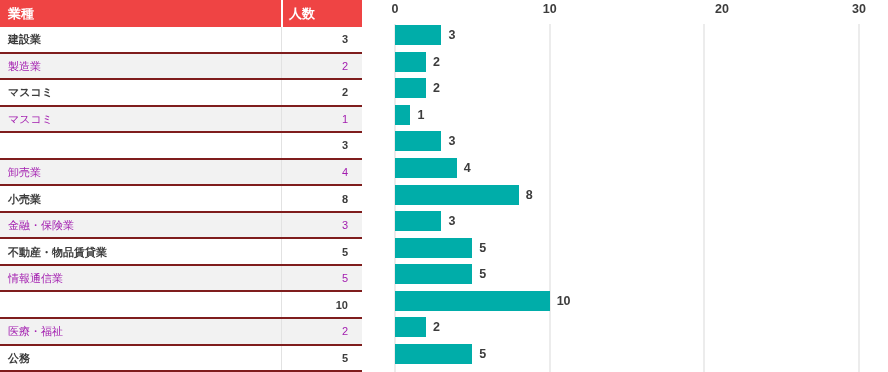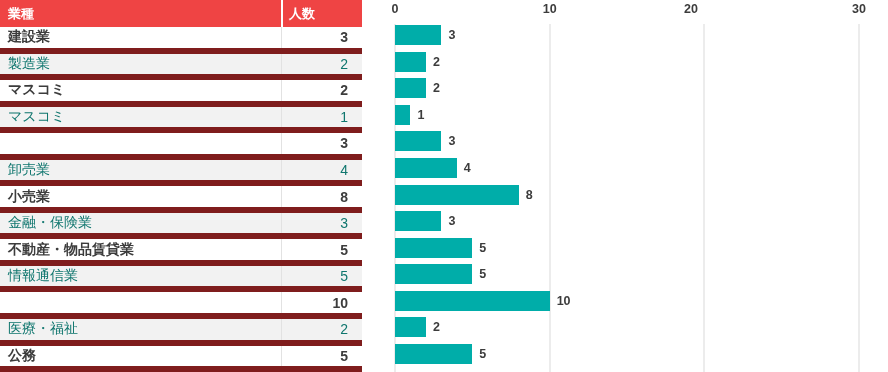--- a/index.html
+++ b/index.html
@@ -37,39 +37,39 @@
     white-space: nowrap;
   }
   .tbl-header .th-divider {
     position: absolute; left: 281px; top: 0;
     width: 2px; height: 27px;
     background: #ffffff;
   }
   .tbl-row {
     position: relative;
     height: 26.55px;
-    border-bottom: 6px solid #7f1d1d;
-    font-size: 14px;
+    border-bottom: 2px solid #7f1d1d;
+    font-size: 11px;
   }
   .tbl-row.odd  { background: #ffffff; }
   .tbl-row.even { background: #f2f2f2; }
   .tbl-row .cell-cat {
     position: absolute; left: 8px; top: 50%;
     transform: translateY(-50%);
     white-space: nowrap;
   }
   .tbl-row .cell-num {
     position: absolute; right: 14px; top: 50%;
     transform: translateY(-50%);
     white-space: nowrap;
   }
   .tbl-row.odd .cell-cat,
   .tbl-row.odd .cell-num { color: #3c3c3c; font-weight: 700; }
   .tbl-row.even .cell-cat,
-  .tbl-row.even .cell-num { color: #0f766e; font-weight: 400; }
+  .tbl-row.even .cell-num { color: #a21caf; font-weight: 400; }
   .tbl-row .col-divider {
     position: absolute; left: 281px; top: 0;
     width: 1px; height: 100%;
     background: #e2e2e2;
   }
 
   
   #chart-panel {
     position: absolute; left: 362px; top: 0;
     width: 526px; height: 372px;
@@ -194,21 +194,21 @@
           <span class="col-divider"></span>
           <span class="cell-num">5</span>
         </div>
       </div>
   </div>
 
   <div id="chart-panel">
     <div class="axis-area" id="axis-area">
         <span class="axis-tick-label" style="left: 33px;">0</span>
         <span class="axis-tick-label" style="left: 187.667px;">10</span>
-        <span class="axis-tick-label" style="left: 329px;">20</span>
+        <span class="axis-tick-label" style="left: 360px;">20</span>
         <span class="axis-tick-label" style="left: 497px; text-align: right;">30</span>
       </div>
     <div id="gridlines">
         <div class="gridline" style="left: 32px; background: rgb(236, 236, 236);"></div>
         <div class="gridline" style="left: 186.667px; background: rgb(236, 236, 236);"></div>
         <div class="gridline" style="left: 341.333px; background: rgb(236, 236, 236);"></div>
         <div class="gridline" style="left: 496px; background: rgb(236, 236, 236);"></div>
       </div>
     <div class="plot-area" id="plot-area">
         <div class="bar-row">

